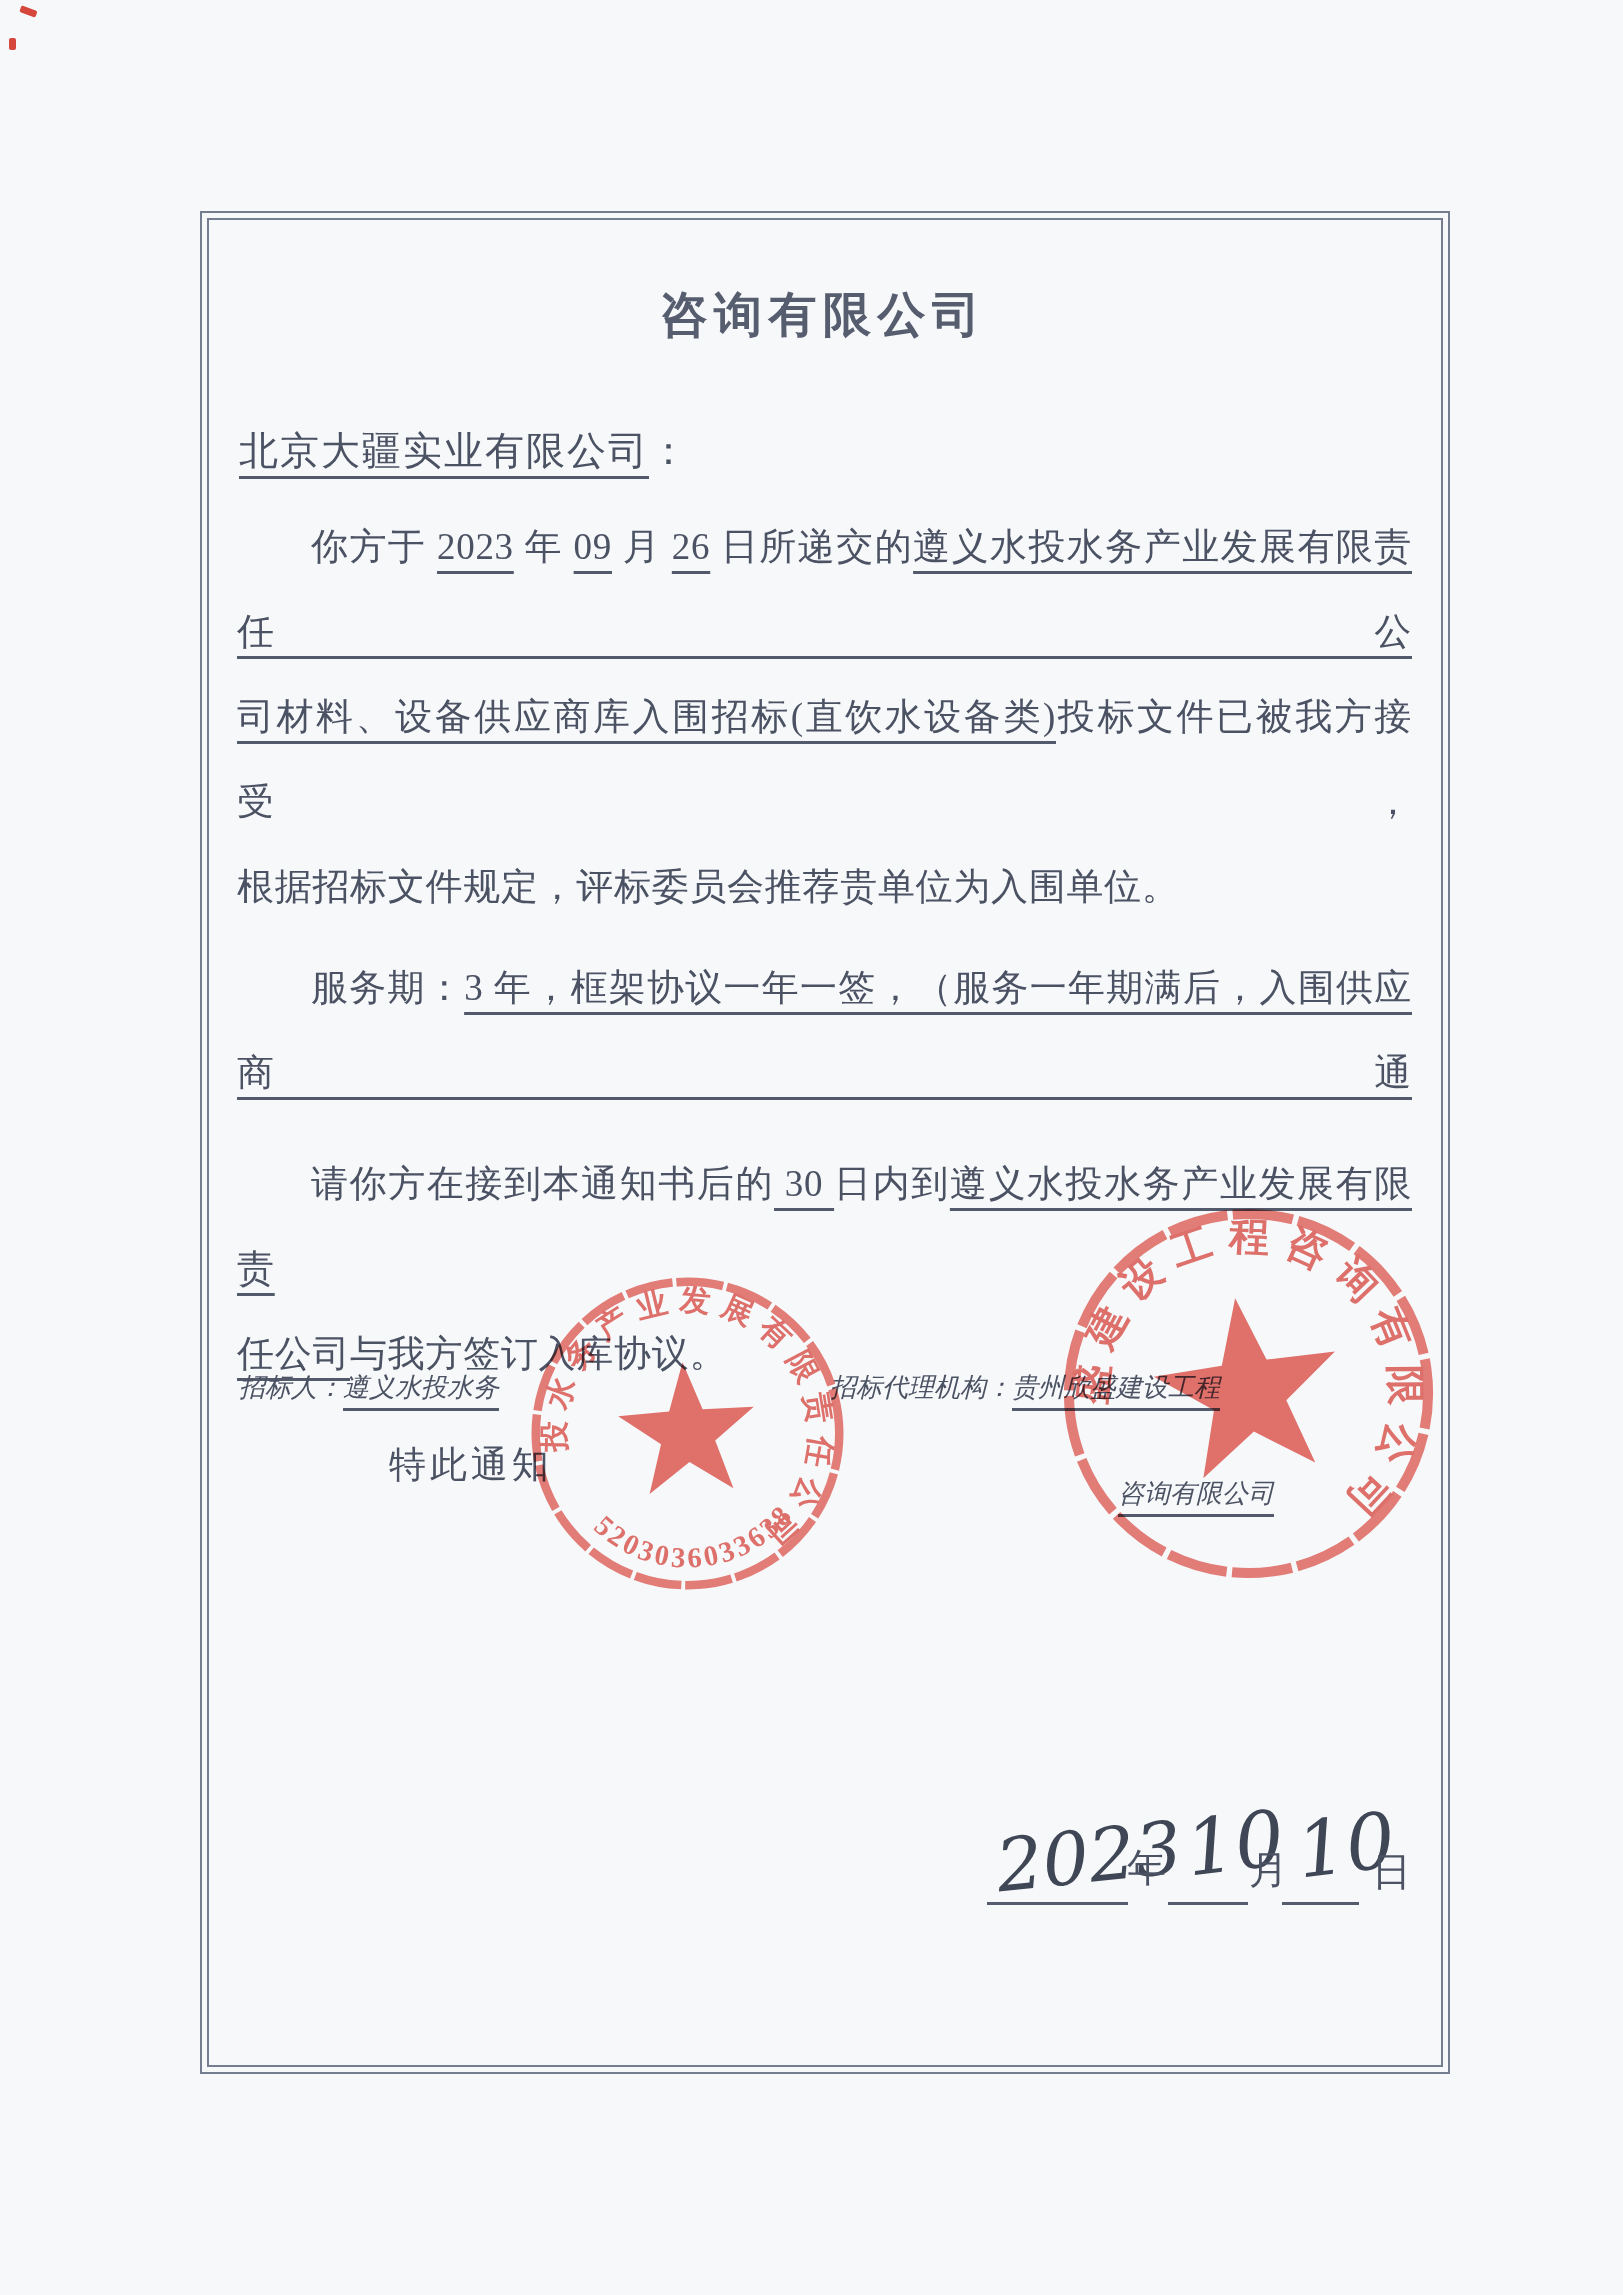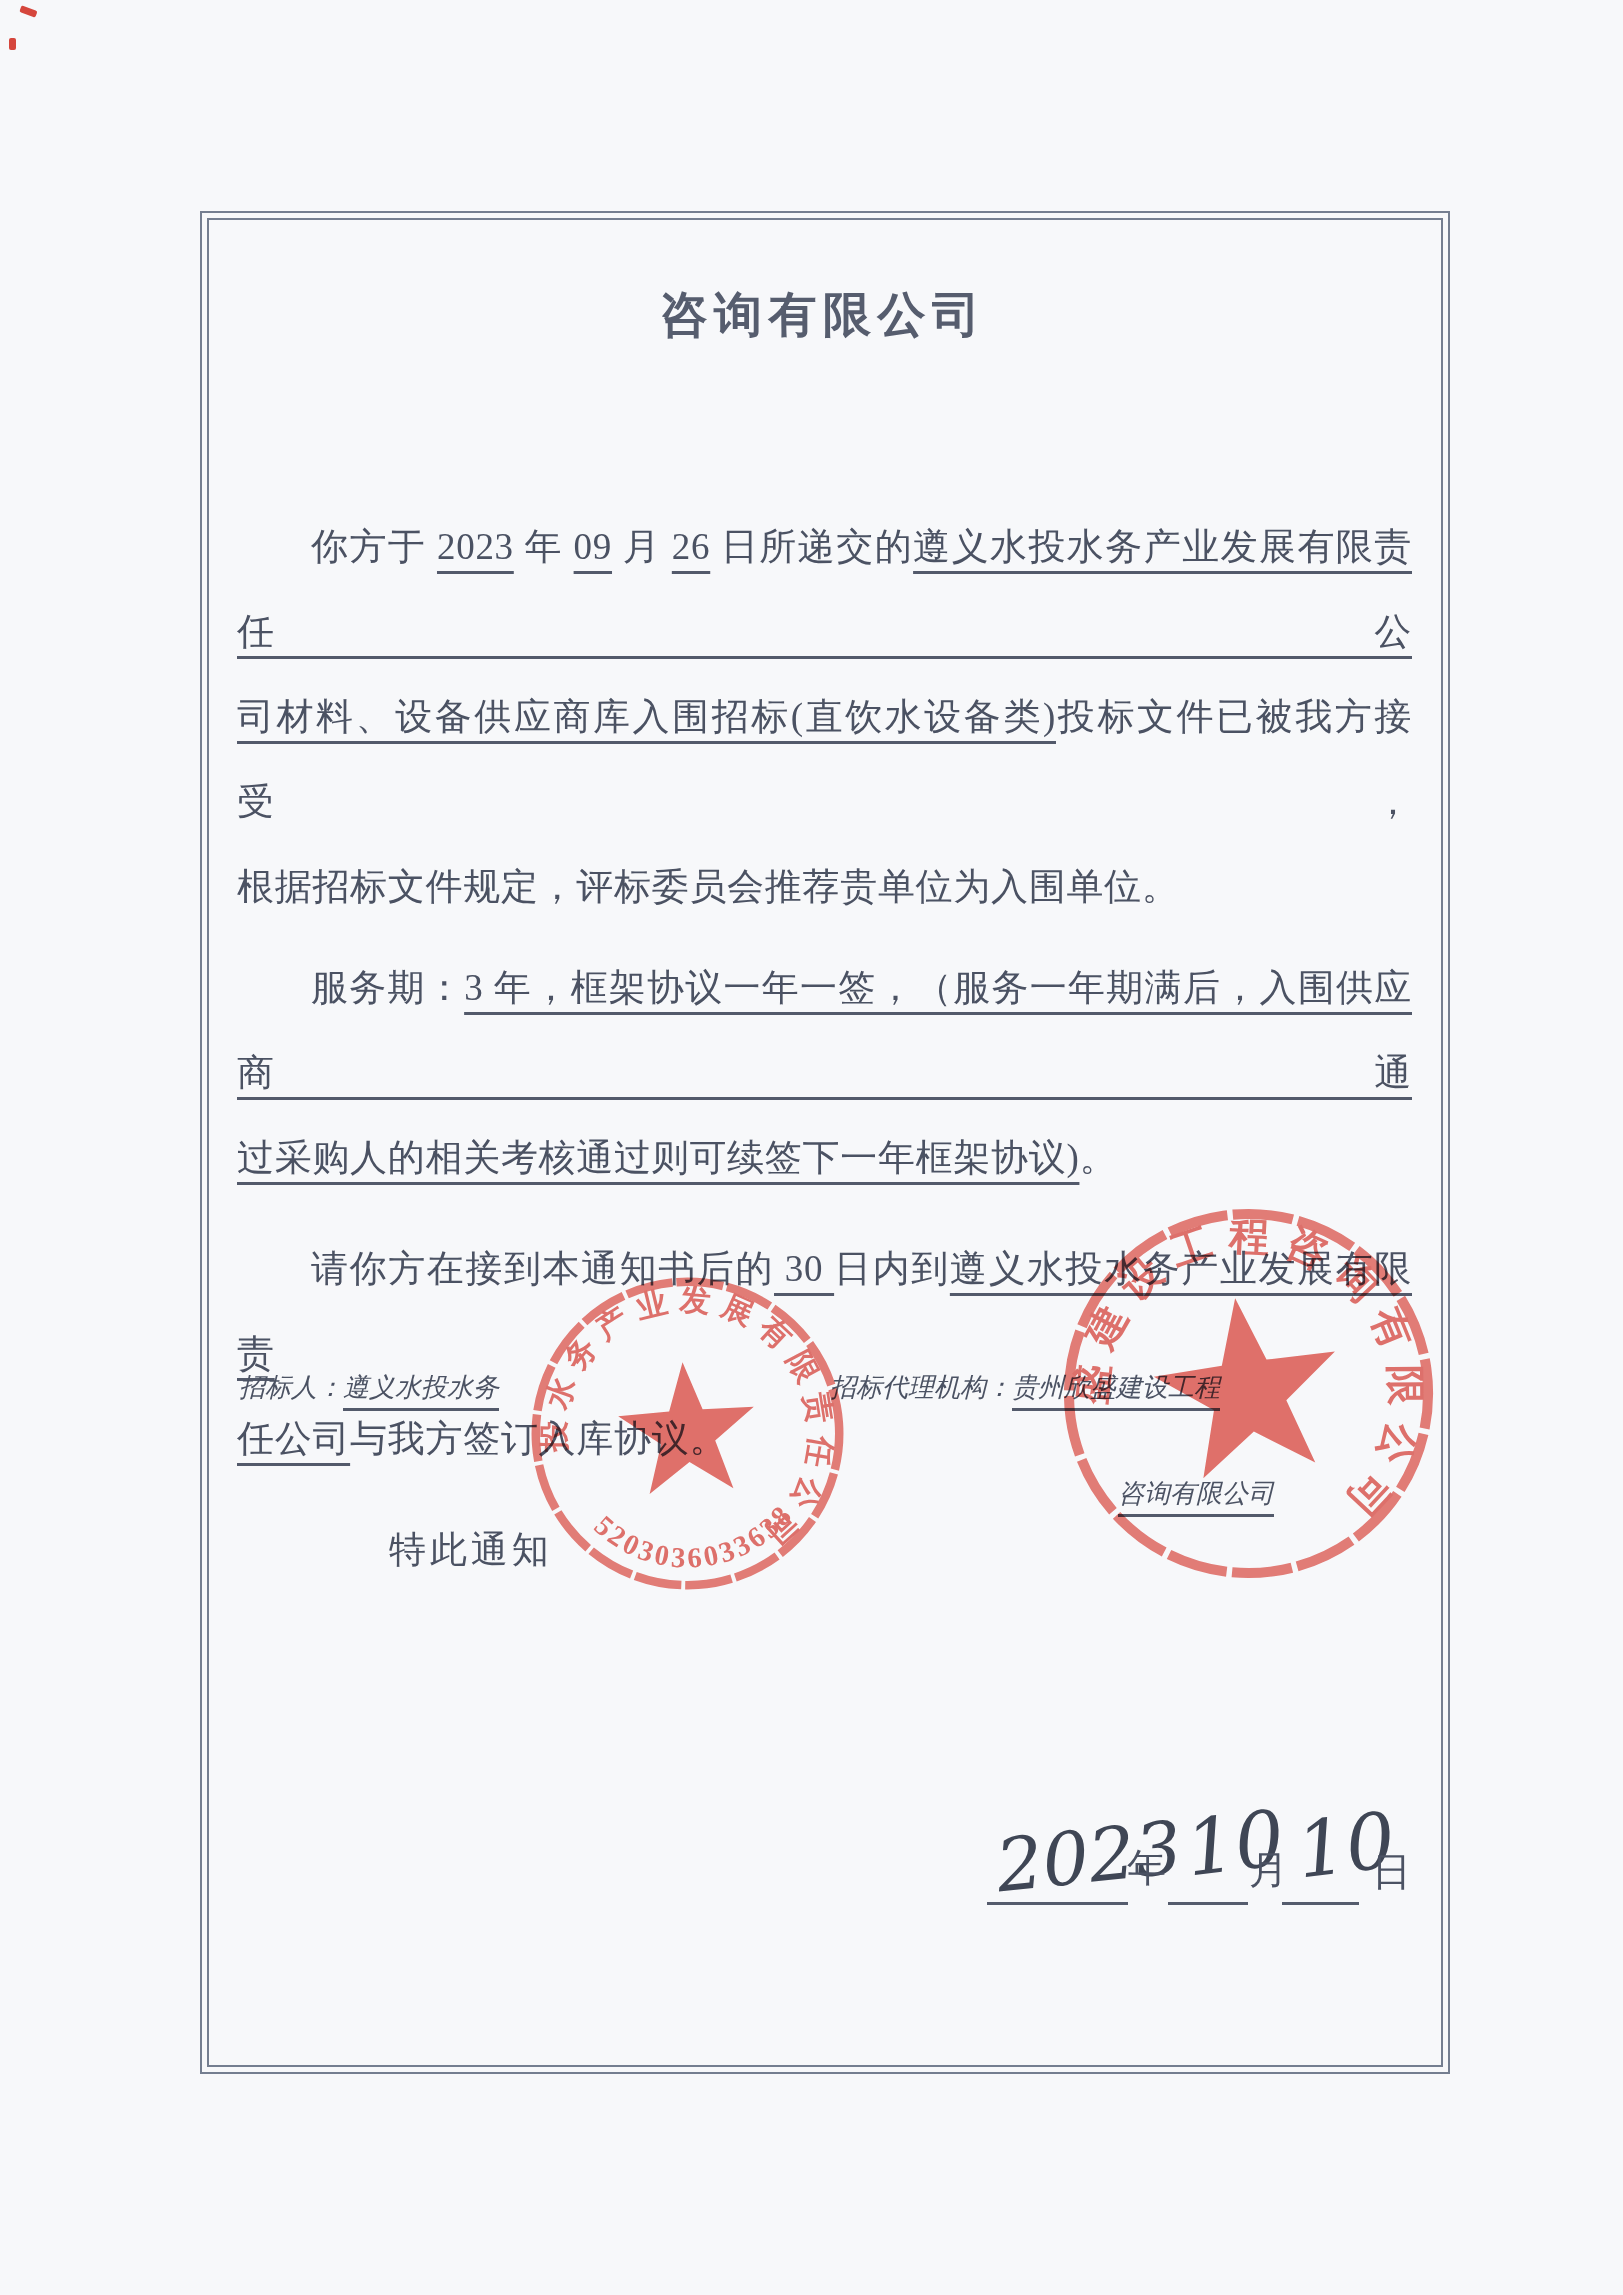--- a/index.html
+++ b/index.html
@@ -73,27 +73,29 @@
 
   <div class="speck" style="left:19.6px;top:7.9px;width:17px;height:6.5px;transform:rotate(20deg);"></div>
   <div class="speck" style="left:9.2px;top:38px;width:6.5px;height:11.8px;"></div>
 
   <div class="frame-outer">
     <div class="frame-inner"></div>
   </div>
 
   <div class="title">咨询有限公司</div>
 
+  <div class="addressee">
+    <span class="u">北京大疆实业有限公司</span><span>：</span>
+  </div>
 
   <div class="body">
     <div class="line jfull indent"><span>你方于 </span><span class="u">2023</span><span> 年 </span><span class="u">09</span><span> 月 </span><span class="u">26</span><span> 日所递交的</span><span class="u">遵义水投水务产业发展有限责任公</span></div>
     <div class="line jfull"><span class="u">司材料、设备供应商库入围招标(直饮水设备类)</span><span>投标文件已被我方接受，</span></div>
     <div class="line"><span>根据招标文件规定，评标委员会推荐贵单位为入围单位。</span></div>
     <div class="line jfull indent m1"><span>服务期：</span><span class="u">3 年，框架协议一年一签，（服务一年期满后，入围供应商通</span></div>
-    <div class="line"><span class="u">过采购人的相关考核通过则可续签下一年框架协议)</span><span>。</span></div>
     <div class="line jfull indent m2"><span>请你方在接到本通知书后的</span><span class="u"> 30 </span><span>日内到</span><span class="u">遵义水投水务产业发展有限责</span></div>
     <div class="line"><span class="u">任公司</span><span>与我方签订入库协议。</span></div>
     <div class="line closing">特此通知</div>
   </div>
 
   <div class="sigrow sig-bidder-1">
     <span>招标人：</span><span class="u">遵义水投水务</span>
   </div>
   <div class="sigrow sig-agency-1">
     <span>招标代理机构：</span><span class="u">贵州欣盛建设工程</span>

